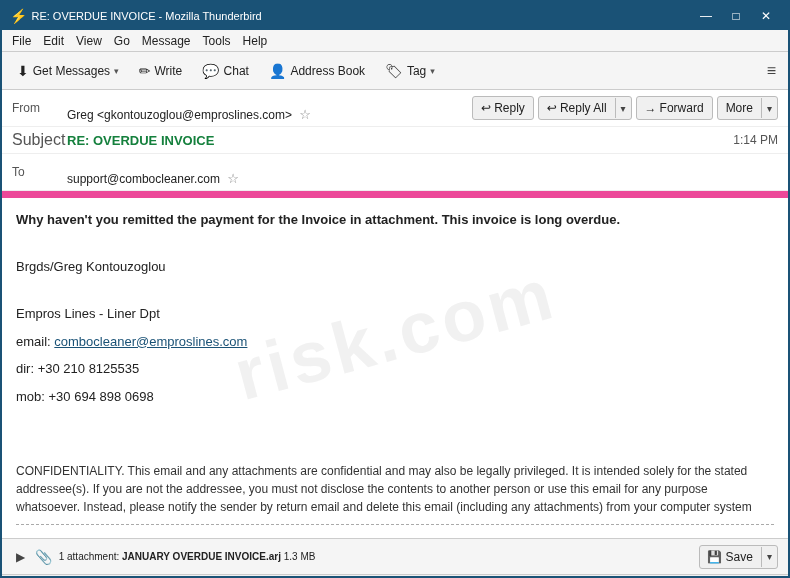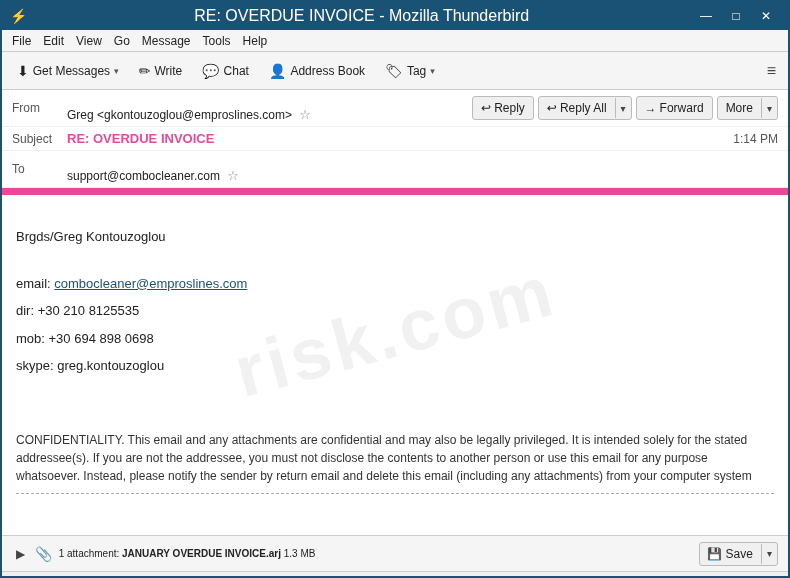--- a/index.html
+++ b/index.html
@@ -18,23 +18,23 @@
       background: #1a5276;
       color: white;
       display: flex;
       align-items: center;
       justify-content: space-between;
       height: 28px;
       padding: 0 8px;
       user-select: none;
     }
     .title-bar-title {
-      font-size: 16px;
+      font-size: 11px;
       flex: 1;
-      text-align: center;
+      text-align: left;
       padding-left: 4px;
     }
     .title-bar-controls {
       display: flex;
       gap: 2px;
     }
     .title-bar-btn {
       width: 28px;
       height: 20px;
       background: transparent;
@@ -174,27 +174,27 @@
     }
 
     .subject-row {
       display: flex;
       align-items: center;
       padding: 4px 10px;
       border-bottom: 1px solid #eee;
     }
     .subject-label {
       color: #555;
-      font-size: 12px;
+      font-size: 16px;
       min-width: 55px;
     }
     .subject-text {
       font-size: 13px;
       font-weight: bold;
-      color: #ec4899;
+      color: #15803d;
       flex: 1;
     }
     .subject-time {
       font-size: 12px;
       color: #555;
       margin-left: 18px;
     }
     .star-icon {
       color: #888;
       font-size: 13px;
@@ -395,30 +395,31 @@
     <span class="header-value">
       <span>support@combocleaner.com</span>
       <span class="star-icon">☆</span>
     </span>
   </div>
 </div>
 
 <div class="email-body">
   <div class="watermark">risk.com</div>
   <div class="email-body-content">
+    <p class="bold">Why haven't you remitted the payment for the Invoice in attachment. This  invoice is long overdue.</p>
     <br>
     <p>Brgds/Greg Kontouzoglou</p>
     <br>
+    <p>Empros Lines - Liner Dpt</p>
     <p>
       <span>email:</span>
       <a class="email-link" href="mailto:gkontouzoglou@emproslines.com">combocleaner@emproslines.com</a>
     </p>
     <p>dir: +30 210 8125535</p>
     <p>mob: +30 694 898 0698</p>
-    <p>skype: greg.kontouzoglou</p>
     <br>
     <p class="confidentiality">CONFIDENTIALITY. This email and any attachments are confidential and may also be legally privileged. It is intended solely for the stated addressee(s). If you are not the addressee, you must not disclose the contents to another person or use this email for any purpose whatsoever. Instead, please notify the sender by return email and delete this email (including any attachments) from your computer system</p>
     <hr class="divider-line">
     
   </div>
 </div>
 
 <div class="attachment-bar">
   <button class="attach-expand-btn">▶</button>
   <span class="attach-icon">📎</span>

